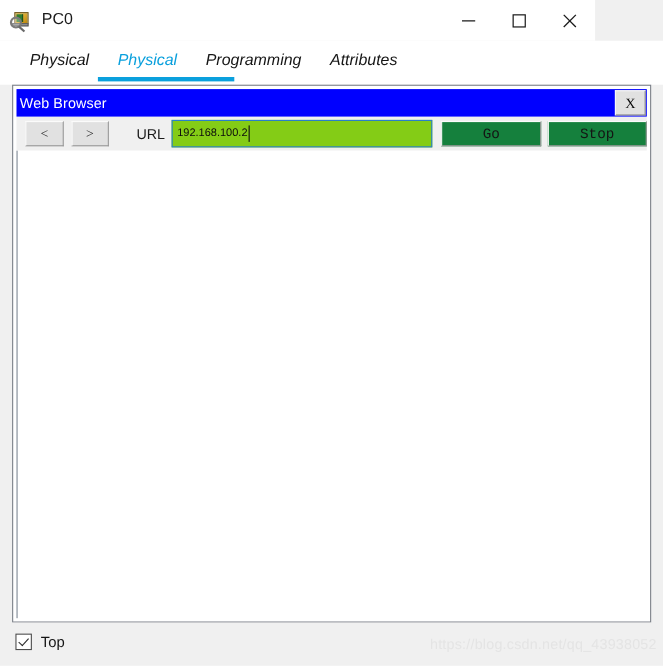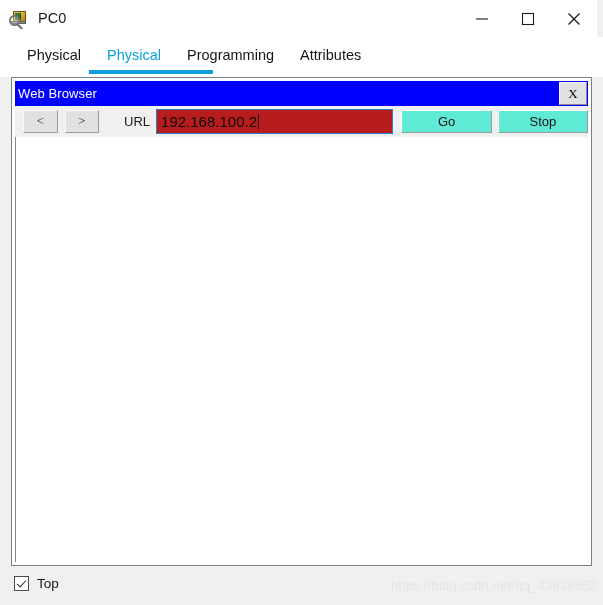--- a/index.html
+++ b/index.html
@@ -12,21 +12,21 @@
     background: #f0f0f0;
     font-family: "Liberation Sans", sans-serif;
     overflow: hidden;
     position: relative;
   }
 
   
   .win-titlebar {
     position: absolute;
     left: 0; top: 0;
-    width: 597px;
+    width: 541px;
     height: 37px;
     background: #ffffff;
     display: flex;
     align-items: center;
   }
   .win-icon {
     margin-left: 9px;
     width: 20px;
     height: 20px;
     position: relative;
@@ -96,20 +96,21 @@
   .win-btn svg { display: block; }
 
   
   .tabstrip {
     position: absolute;
     left: 0; top: 37px;
     width: 603px;
     height: 40px;
     background: #ffffff;
     box-sizing: border-box;
+    font-style: italic;
   }
   .tabs {
     position: absolute;
     left: 14px; top: 0;
     height: 40px;
     display: flex;
     align-items: flex-start;
   }
   .tab {
     font-size: 14.5px;
@@ -218,51 +219,51 @@
   }
   .url-label {
     font-size: 13px;
     color: #1a1a1a;
     margin: 0 6px 0 18px;
     line-height: 1;
   }
   .url-input {
     width: 255px;
     height: 25px;
-    background: #b91c1c;
+    background: #84cc16;
     border: 1px solid #2a7fc9;
     box-sizing: border-box;
     display: flex;
     align-items: center;
-    font-size: 15px;
+    font-size: 10px;
     color: #0d0d0d;
     padding-left: 4px;
     position: relative;
   }
   .caret {
     display: inline-block;
     width: 1px;
     height: 15px;
     background: #111;
     margin-left: 1px;
   }
   .act-btn {
     width: 97px;
     height: 23px;
-    background: #5eead4;
+    background: #15803d;
     border: 1px solid #9a9a9a;
     border-top-color: #fbfbfb;
     border-left-color: #fbfbfb;
     box-sizing: border-box;
     display: flex;
     align-items: center;
     justify-content: center;
     font-size: 13px;
     color: #141414;
-    font-family: Liberation Sans, sans-serif;
+    font-family: Liberation Mono, monospace;
   }
   .act-btn.go { margin-left: 8px; }
   .act-btn.stop { margin-left: 6px; }
 
   
   .browser-viewport {
     flex: 1 1 auto;
     background: #ffffff;
     border-left: 1px solid #7f8893;
     box-sizing: border-box;

